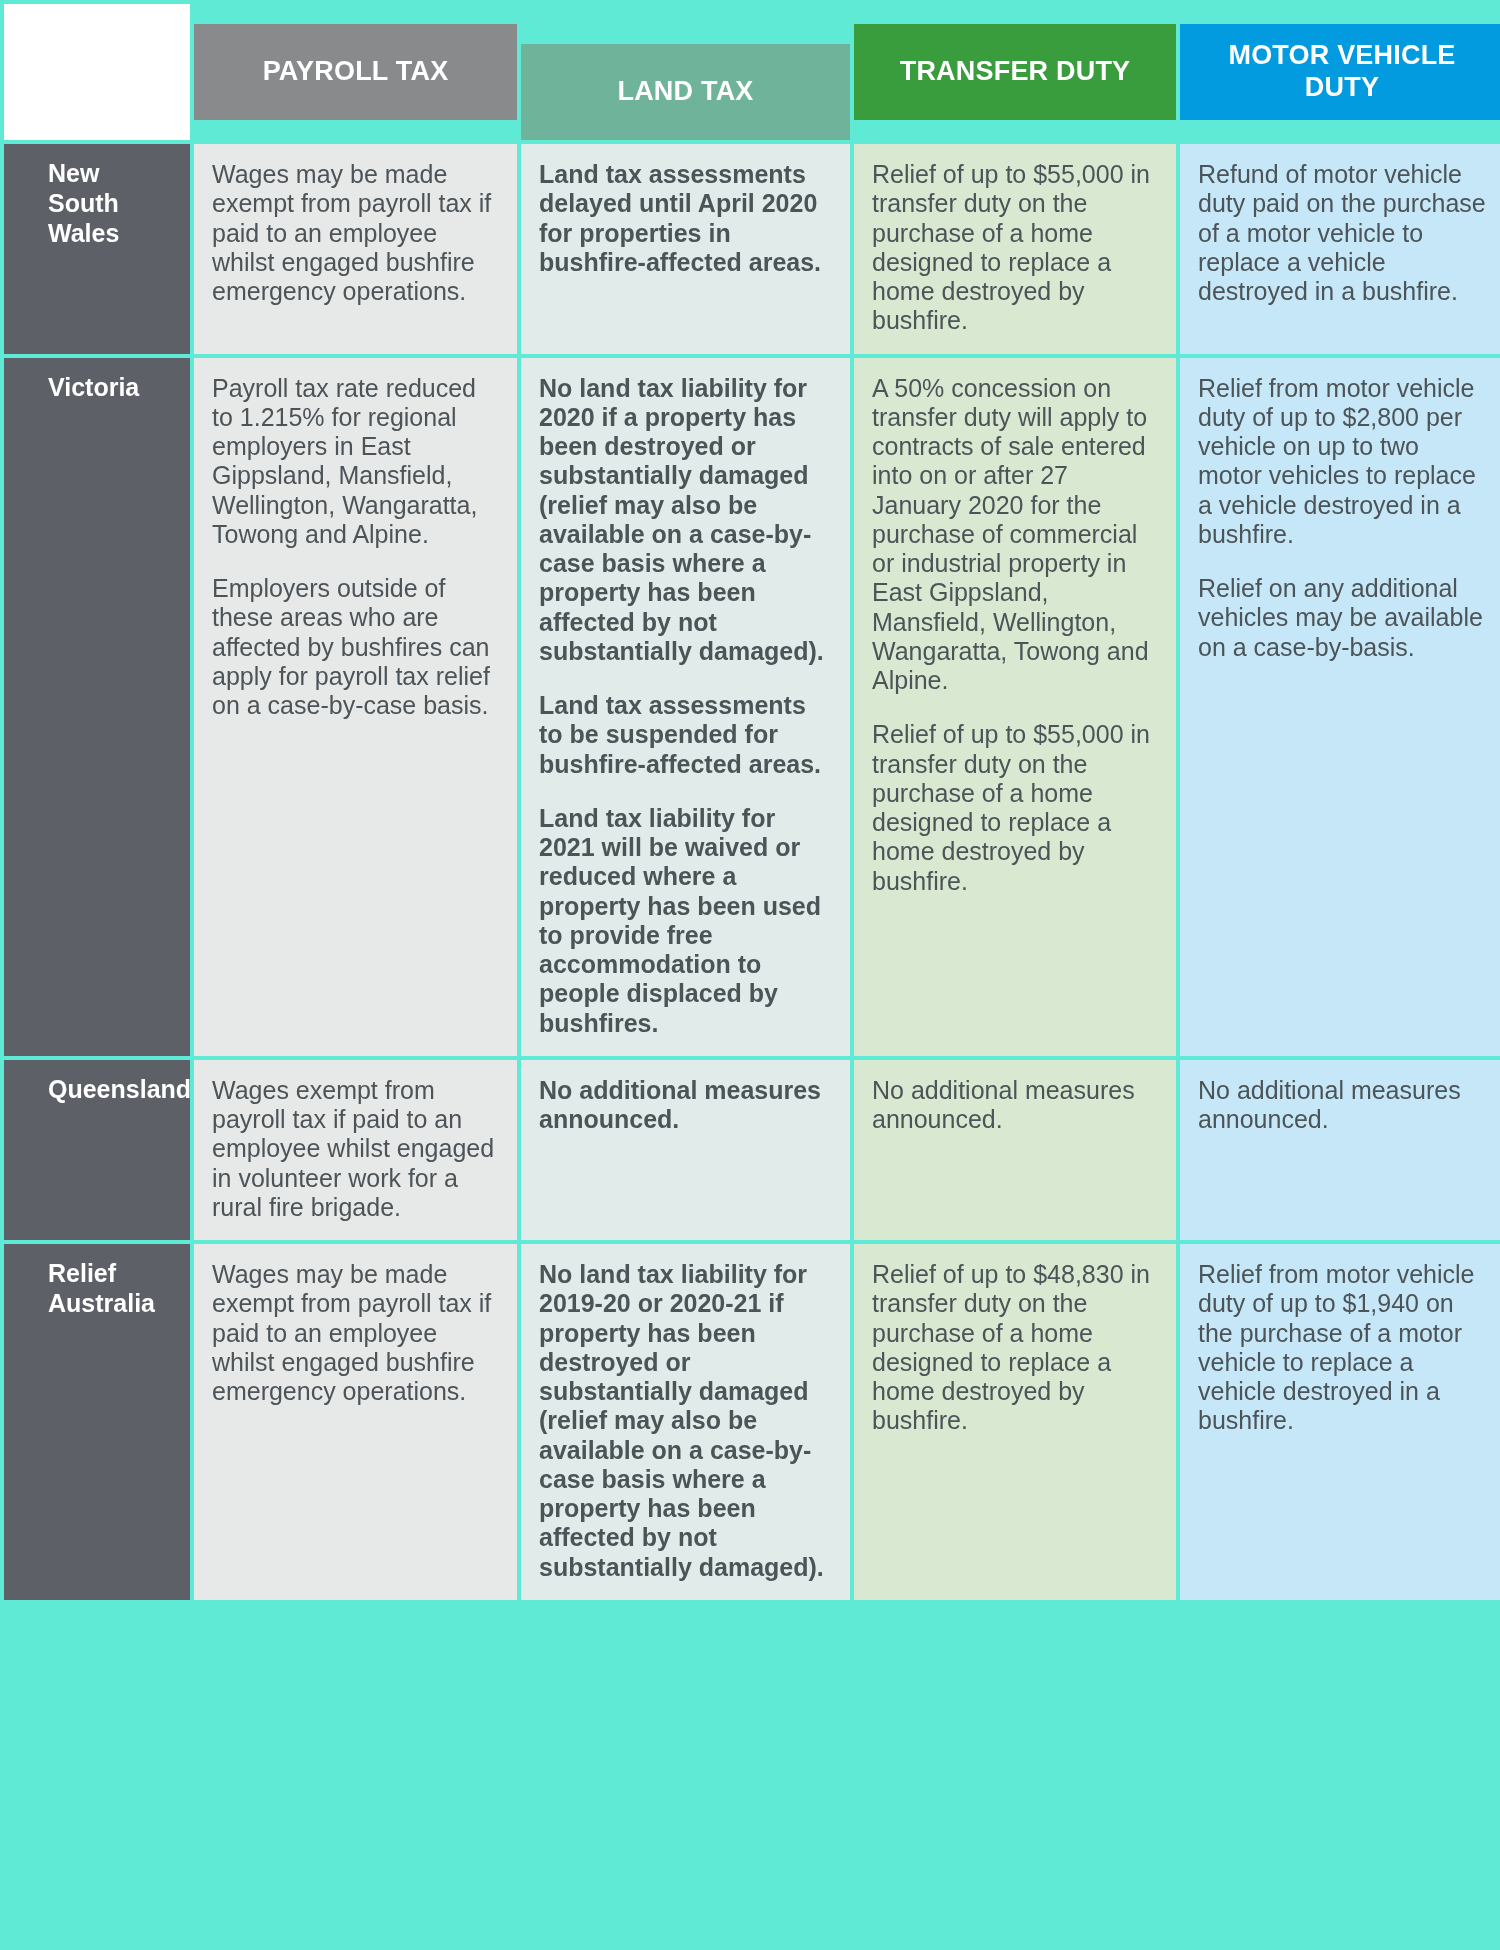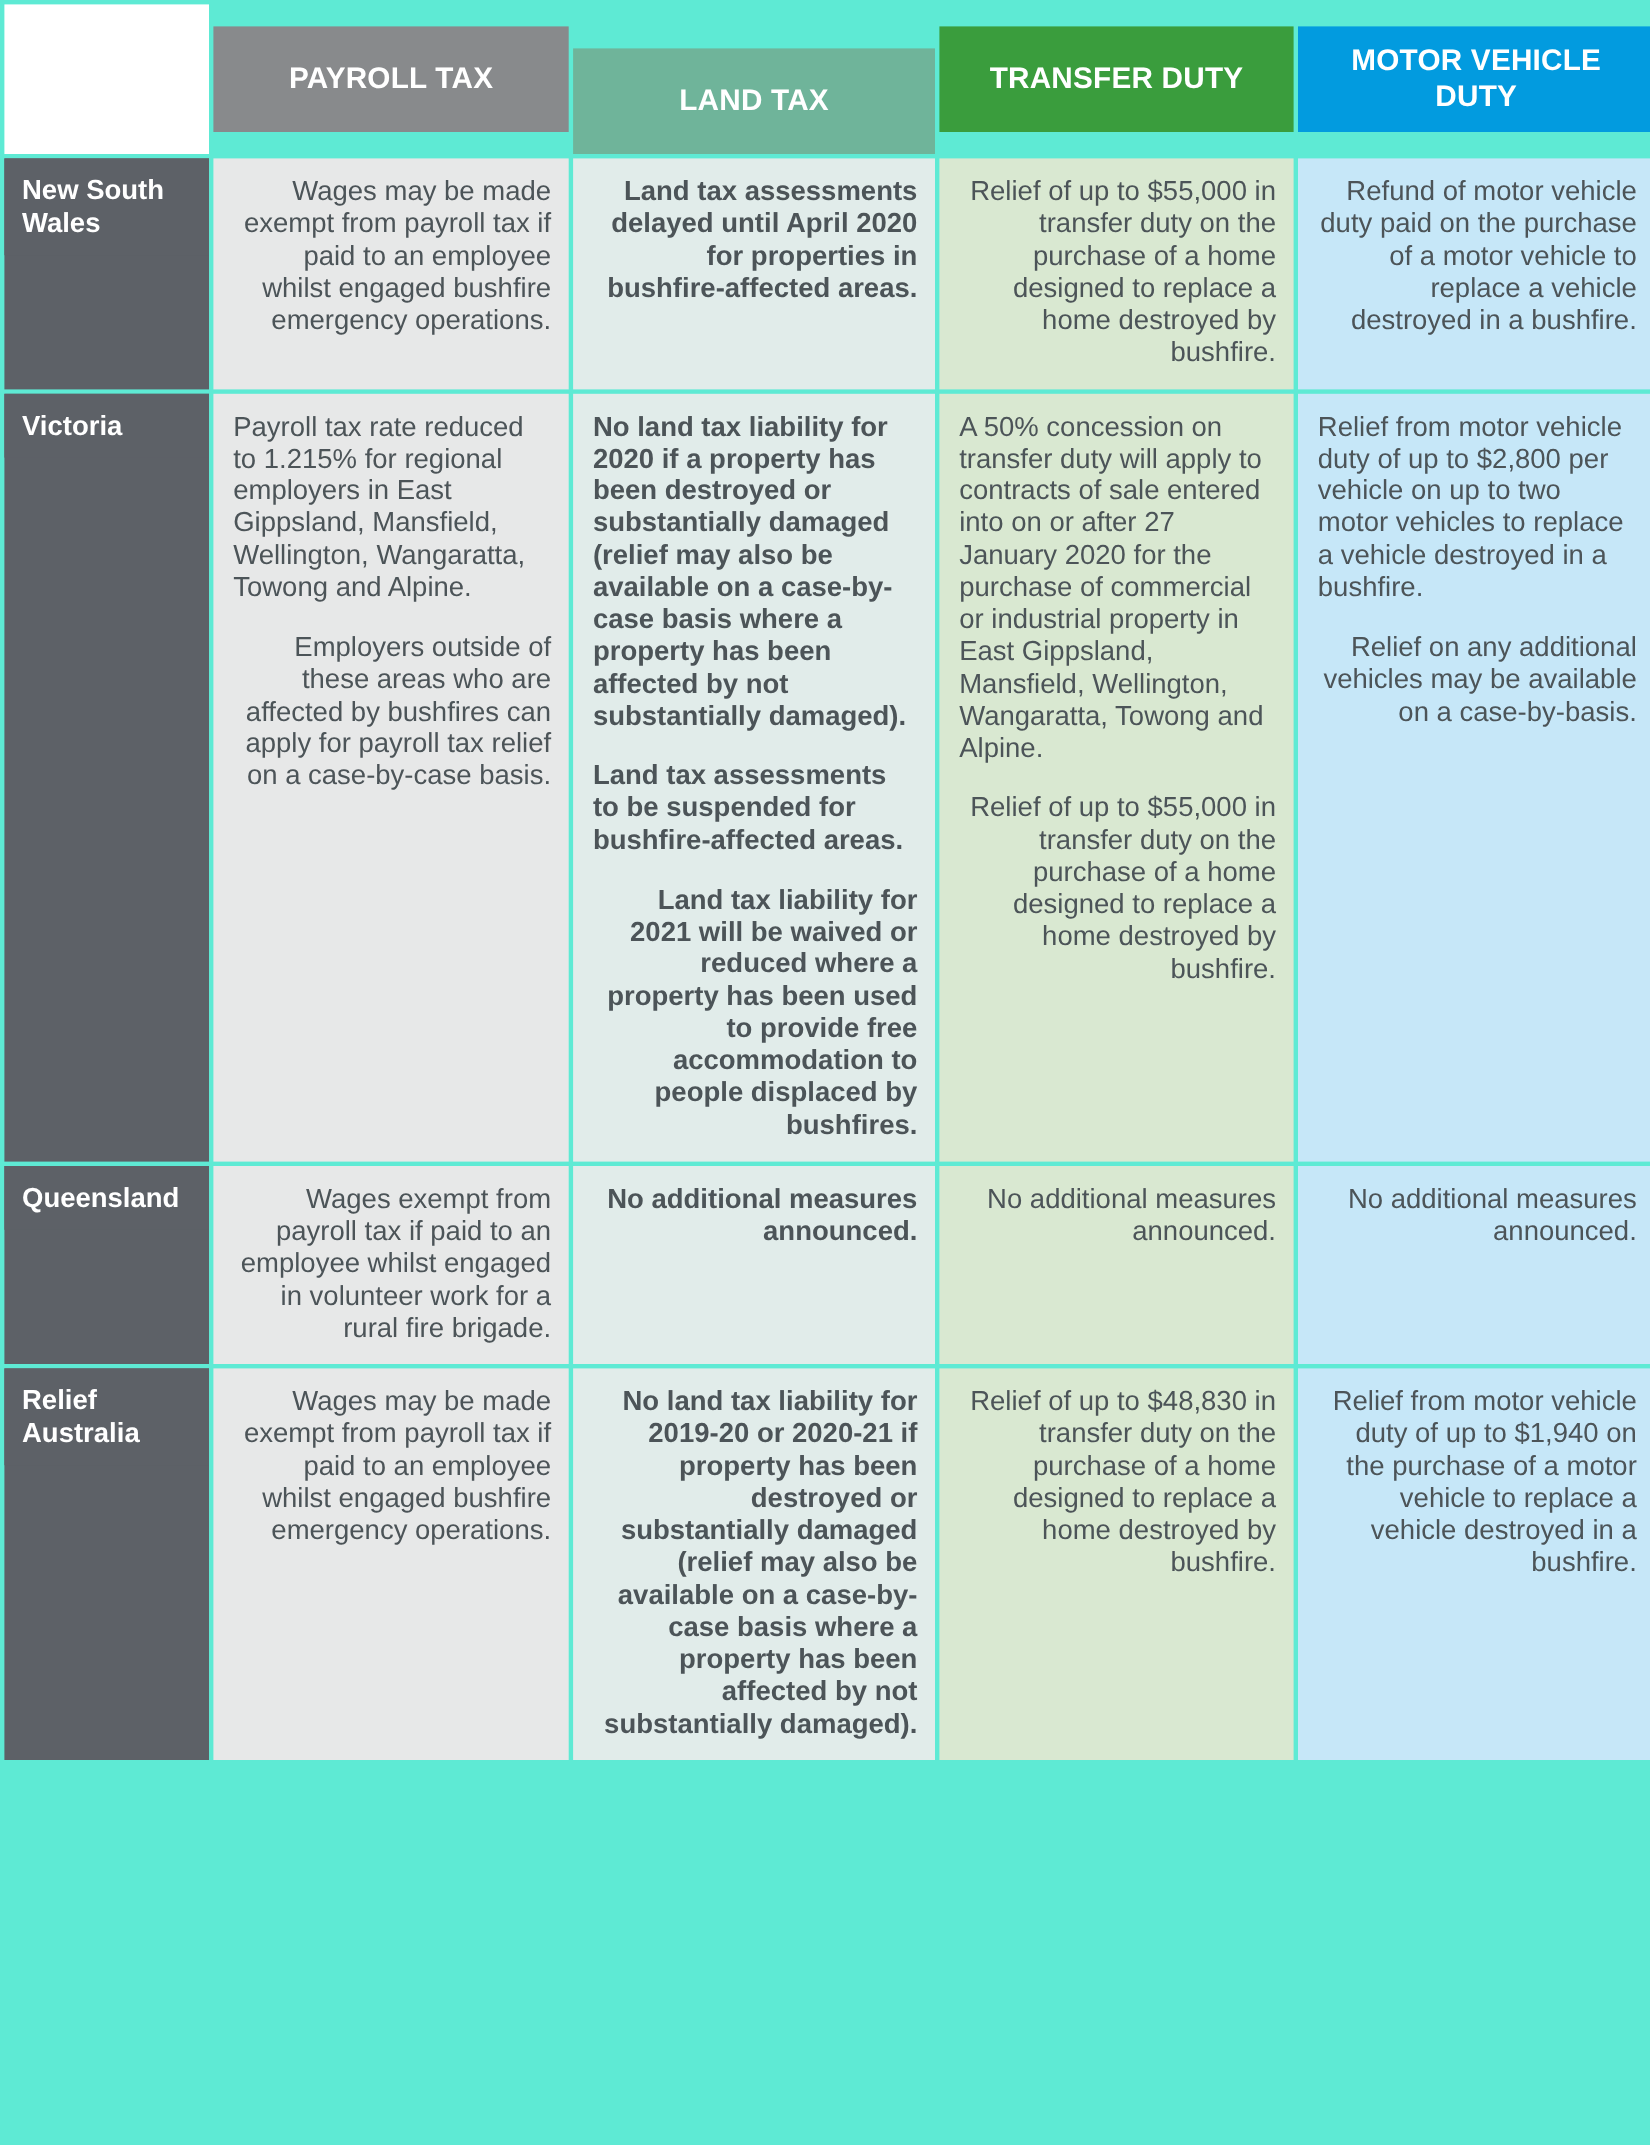--- a/index.html
+++ b/index.html
@@ -77,20 +77,21 @@
 
   .state-cell {
     background: #5d6167;
     color: #ffffff;
     font-weight: bold;
     font-size: 25px;
     line-height: 1.2;
     padding: 14px 14px 14px 16px;
     height: 100%;
     min-height: 100%;
+    margin-left: 28px;
   }
   td.state-td {
     background: #5d6167;
   }
 
   .body-cell {
     font-size: 25px;
     line-height: 1.17;
     color: #4c5458;
     padding: 16px 16px 18px 18px;
@@ -99,21 +100,20 @@
   td.cell-payroll  { background: #e7e8e8; }
   td.cell-land     { background: #e1ecea; font-weight: bold; }
   td.cell-transfer { background: #d9e8d1; }
   td.cell-motor    { background: #c6e7f8; }
 
   .body-cell p {
     margin: 0 0 1.0em 0;
   }
   .body-cell p:last-child {
     margin-bottom: 0;
-    text-align: right;
   }
 </style>
 </head>
 <body>
 
 <div class="sheet">
   <table class="tax-table">
     <colgroup>
       <col class="c-state">
       <col class="c-pay">

